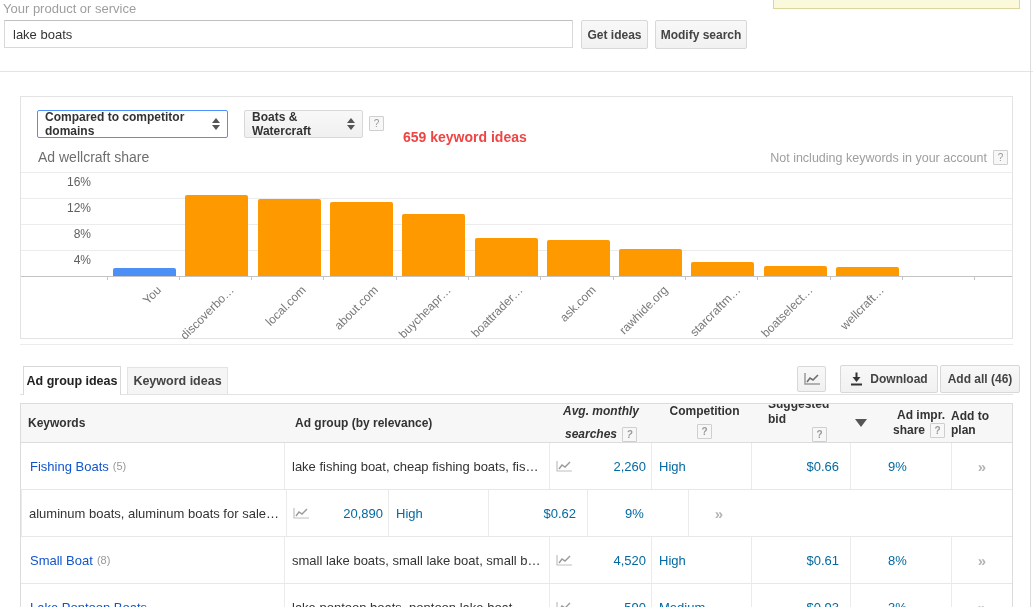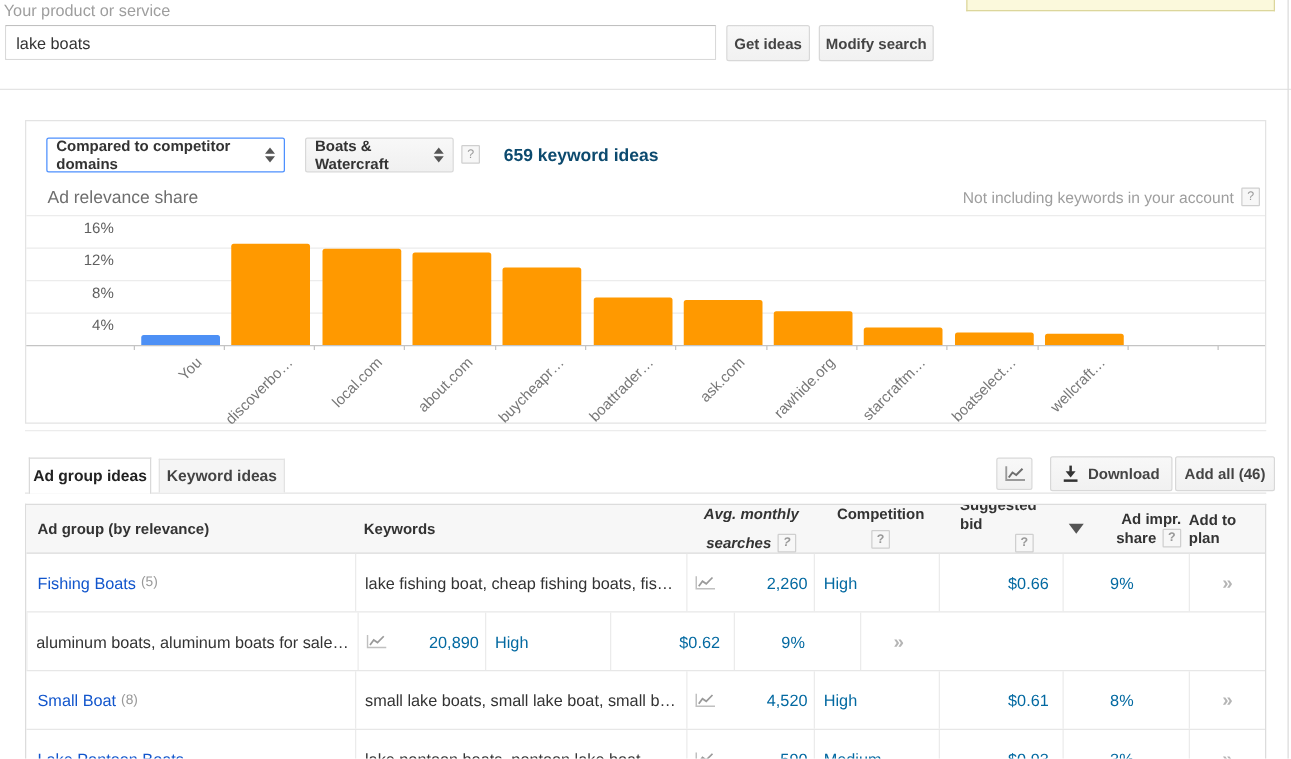--- a/index.html
+++ b/index.html
@@ -44,21 +44,21 @@
   .tri-up { width:0; height:0; border-left:4px solid transparent; border-right:4px solid transparent;
     border-bottom:5px solid #555; }
   .tri-down { width:0; height:0; border-left:4px solid transparent; border-right:4px solid transparent;
     border-top:5px solid #555; }
   .help {
     width:15px; height:15px; border:1px solid #cfcfcf; background:#f7f7f7; color:#999;
     font-size:10px; display:flex; align-items:center; justify-content:center; border-radius:1px;
     flex:0 0 auto;
   }
   .help-chart { position:absolute; left:348px; top:19px; }
-  .kw-count { position:absolute; left:382px; top:19px; font-size:14px; font-weight:bold; color:#0c4a6e; }
+  .kw-count { position:absolute; left:382px; top:32px; font-size:14px; font-weight:bold; color:#ef4444; }
   .chart-heading { position:absolute; left:17px; top:52px; font-size:14px; color:#6e6e6e; }
   .account-note { position:absolute; right:4px; top:53px; display:flex; align-items:center; gap:6px;
     color:#9e9e9e; font-size:12.5px; }
 
   .grid { position:absolute; left:0; right:0; height:1px; background:#ececec; }
   .axis { position:absolute; left:0; right:0; top:179px; height:1px; background:#c4c4c4; }
   .ylabel { position:absolute; left:28px; width:42px; text-align:right; font-size:12px; color:#5f5f5f; }
   .bar { position:absolute; border-radius:2px 2px 0 0; }
   .xlabel { position:absolute; white-space:nowrap; font-size:12px; color:#777;
     transform:rotate(-45deg); transform-origin:100% 0; }
@@ -135,21 +135,21 @@
   <div class="select select-focused">
     <span>Compared to competitor domains</span>
     <span class="updown">
         <span class="tri-up"></span>
         <span class="tri-down"></span>
       </span>
   </div>
   <div class="help help-chart">?</div>
   <div class="kw-count">659 keyword ideas</div>
 
-  <div class="chart-heading">Ad relevance share</div>
+  <div class="chart-heading">Ad wellcraft share</div>
   <div class="account-note">
     <span>Not including keywords in your account</span>
     <span class="help">?</span>
   </div>
 
   <div class="grid" style="top:75px"></div>
   <div class="grid" style="top:101px"></div>
   <div class="grid" style="top:127px"></div>
   <div class="grid" style="top:153px"></div>
   <div class="axis"></div>
@@ -220,25 +220,25 @@
     <polygon points="2.5,5 10.5,5 6.5,10" fill="#333"></polygon>
   </svg>
   <span>Download</span>
 </div>
 <div class="abs btn btn-addall">
     <span>Add all (46)</span>
   </div>
 
 <div class="abs table">
   <div class="thead">
+    <div class="hc c2">
+        <span>Keywords</span>
+      </div>
     <div class="hc c1">
         <span>Ad group (by relevance)</span>
-      </div>
-    <div class="hc c2">
-        <span>Keywords</span>
       </div>
     <div class="hc c3">
       <span>Avg. monthly</span>
       <span class="hrow">
           <span>searches</span>
           <span class="help">?</span>
         </span>
     </div>
     <div class="hc c4">
       <span>Competition</span>

